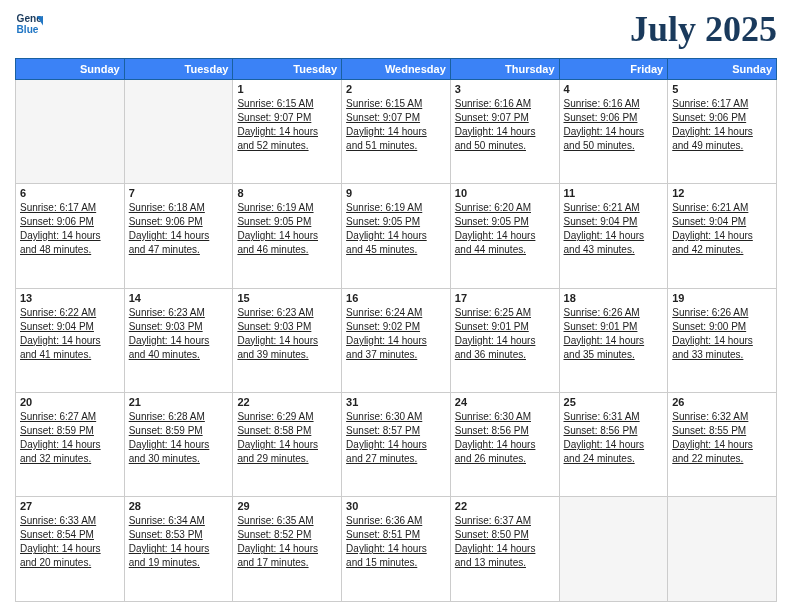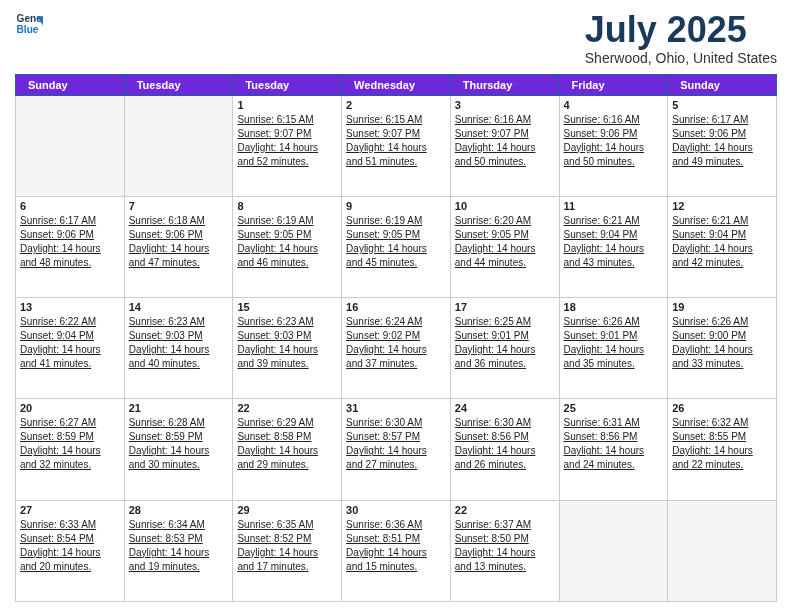--- a/index.html
+++ b/index.html
@@ -26,46 +26,47 @@
     .logo {
       display: flex;
       align-items: center;
       gap: 4px;
     }
     .logo-icon {
       width: 28px;
       height: 28px;
     }
     .title-block {
-      text-align: left;
+      text-align: right;
+      font-family: Liberation Serif, serif;
     }
     .month-title {
       font-size: 36px;
       font-weight: bold;
       color: #1a3a5c;
       line-height: 1.1;
     }
     .location-title {
       font-size: 14px;
       color: #333;
     }
     .calendar {
       flex: 1;
       border: 1px solid #ccc;
       border-collapse: collapse;
       width: 100%;
       table-layout: fixed;
     }
     .calendar th {
-      background: #6d28d9;
+      background: #3b82f6;
       color: #fff;
       font-size: 11px;
       font-weight: bold;
-      padding: 4px 12px;
-      text-align: left;
+      padding: 4px 4px;
+      text-align: right;
       border: 1px solid #1a60a0;
     }
     .calendar td {
       border: 1px solid #ccc;
       vertical-align: top;
       padding: 3px 4px;
       font-size: 9.5px;
       color: #222;
       background: #fff;
       height: 88px;
@@ -93,21 +94,20 @@
   <div class="header">
     <div class="logo">
       <svg class="logo-icon" viewBox="0 0 36 36" xmlns="http://www.w3.org/2000/svg">
         <text x="2" y="16" font-size="13" font-weight="bold" fill="#1a3a5c">General</text>
         <text x="2" y="30" font-size="13" font-weight="bold" fill="#2176c4">Blue</text>
         <polygon points="28,8 36,8 36,20" fill="#2176c4"></polygon>
       </svg>
     </div>
     <div class="title-block">
       <div class="month-title">July 2025</div>
-      <div class="location-title">Sherwood, Ohio, United States</div>
     </div>
   </div>
 
   <table class="calendar">
     <thead>
       <tr>
         <th>Sunday</th>
         <th>Tuesday</th>
         <th>Tuesday</th>
         <th>Wednesday</th>

